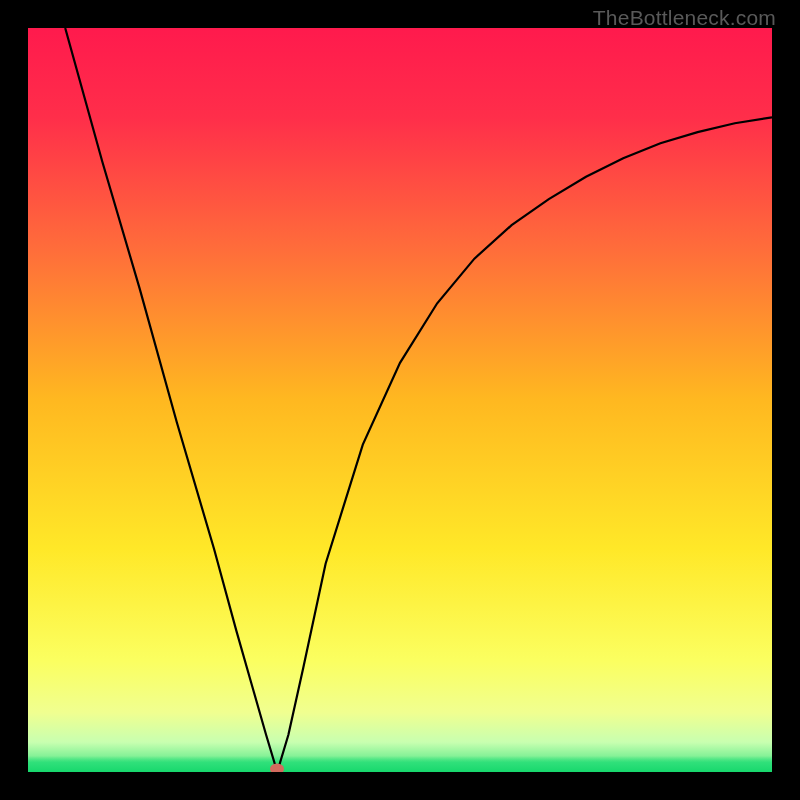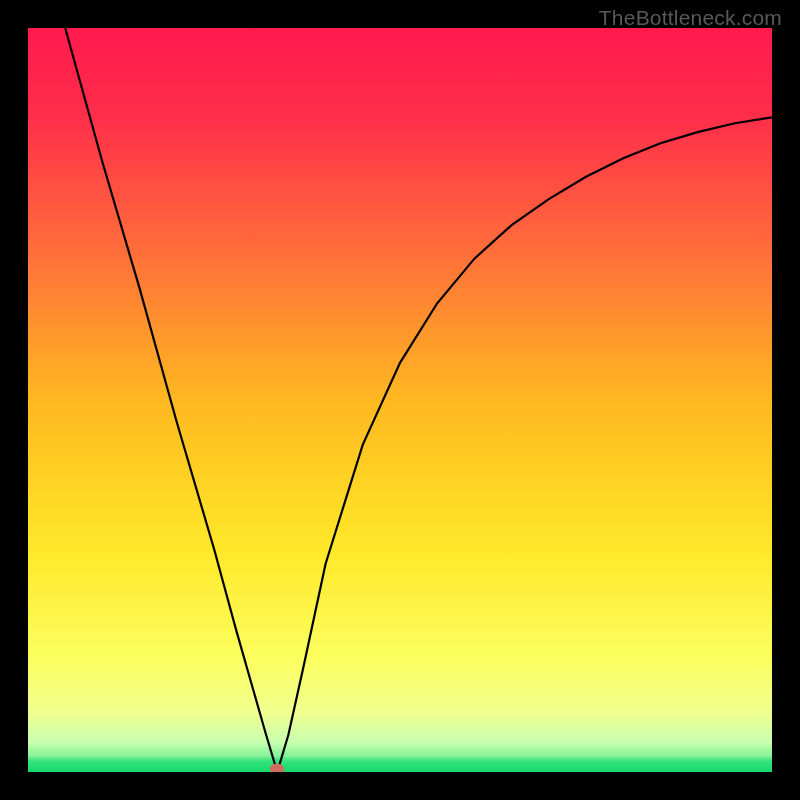--- a/index.html
+++ b/index.html
@@ -46,21 +46,21 @@
     height: 100%;
   }
   .marker {
     position: absolute;
     border-radius: 50%;
     transform: translate(-50%, -50%);
   }
   .watermark {
     position: absolute;
     top: 6px;
-    right: 18px;
+    right: 24px;
     color: #595959;
     font-size: 21px;
     font-weight: 500;
     letter-spacing: 0.2px;
     margin-left: 48px;
   }
 </style>
 </head>
 <body>
 

